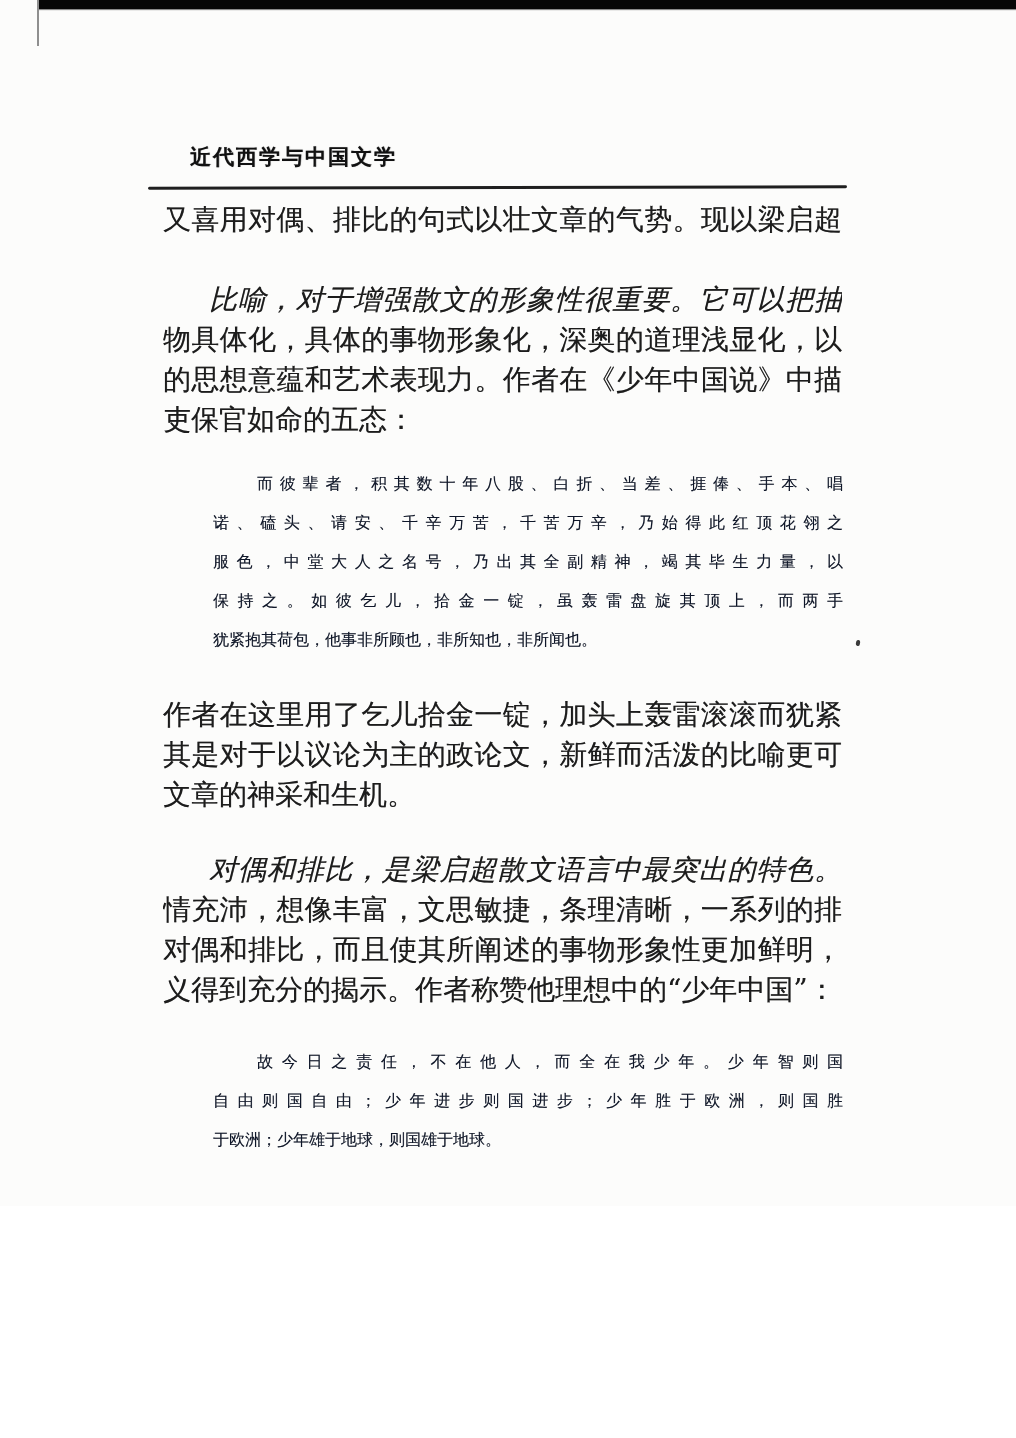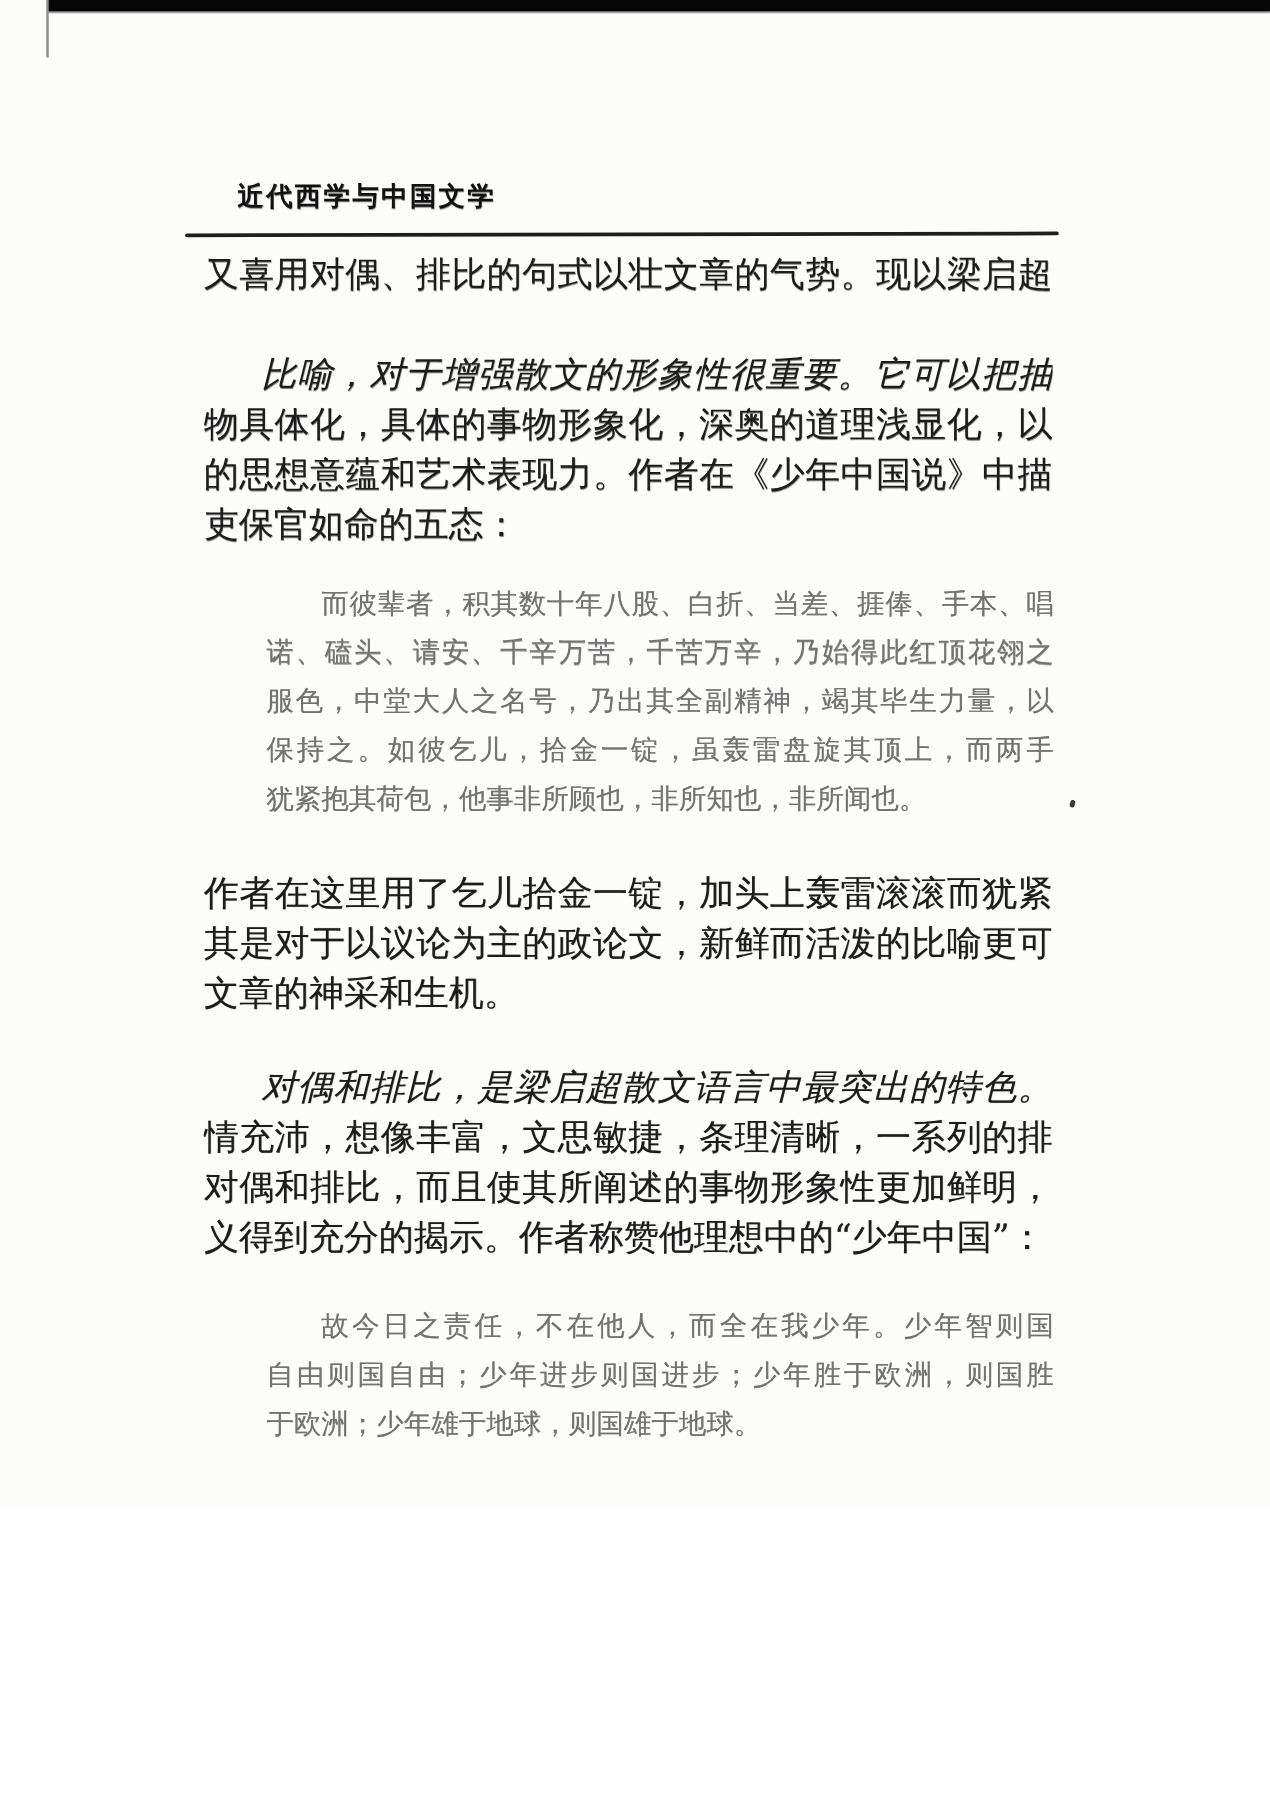--- a/index.html
+++ b/index.html
@@ -73,23 +73,23 @@
   
   .block { position: absolute; }
   .block-body {
     left: 163px; width: 679px;
     font-size: 28px;
     line-height: 40px;
     text-shadow: 0.3px 0.3px 0.6px rgba(25,25,25,0.55);
   }
   .block-quote {
     left: 213px; width: 630px;
-    font-size: 22px;
+    font-size: 16px;
     line-height: 39px;
-    color: #737373;
+    color: #0f172a;
     text-shadow: 0.2px 0.2px 0.5px rgba(40,40,40,0.45);
   }
   .line {
     text-align: justify;
     text-align-last: justify;
     height: 40px;
     overflow: hidden;
   }
   .block-quote .line { height: 39px; }
   .line.short { text-align-last: left; }

